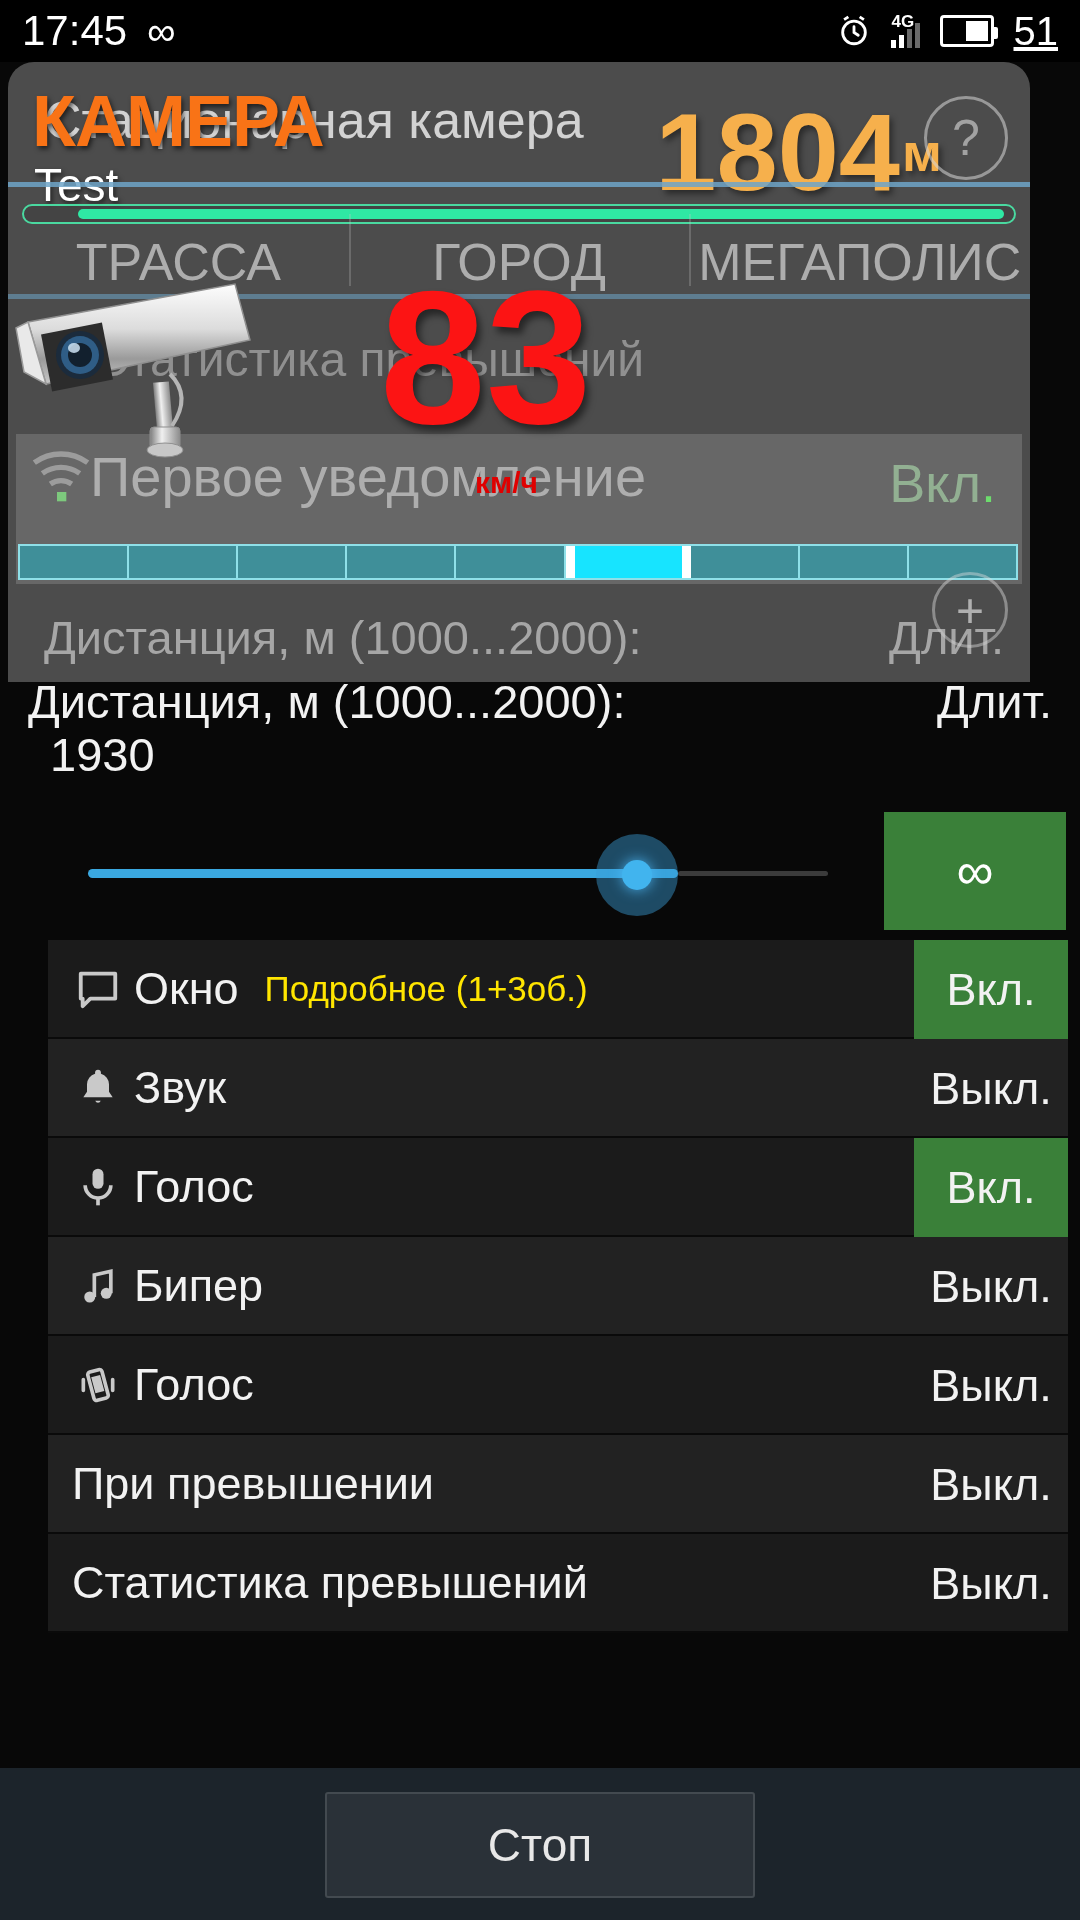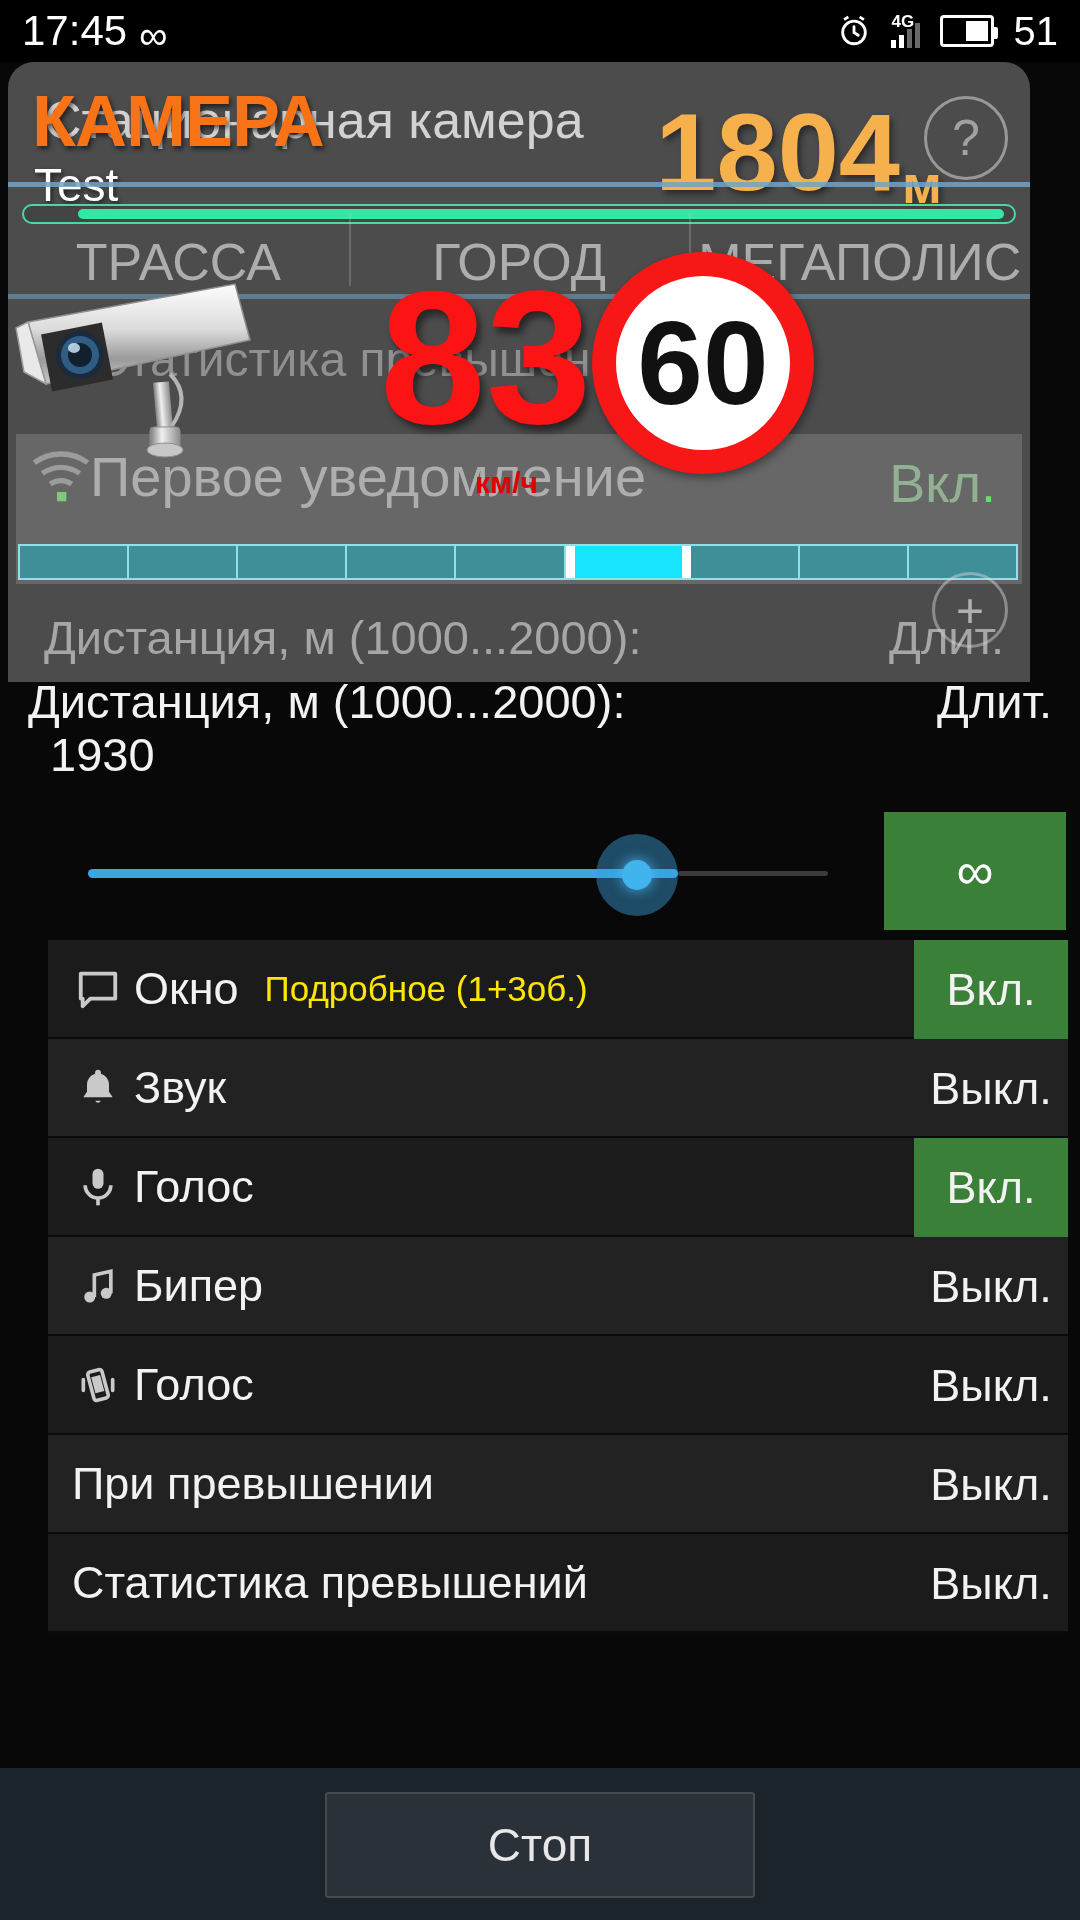--- a/index.html
+++ b/index.html
@@ -11,24 +11,24 @@
   }
   #screen { position:relative; width:1080px; height:1920px; background:#0a0a0a; }
 
   
   .statusbar {
     position:absolute; left:0; top:0; width:1080px; height:62px;
     background:#000; color:#fff;
     display:flex; align-items:center; justify-content:space-between;
     padding:0 22px;
   }
-  .sb-left { display:flex; align-items:flex-end; gap:12px; }
+  .sb-left { display:flex; align-items:center; gap:20px; }
   .sb-time { font-size:42px; font-weight:400; letter-spacing:0px; }
   .sb-inf { font-size:40px; line-height:1; }
-  .sb-right { display:flex; align-items:center; gap:20px; }
+  .sb-right { display:flex; align-items:center; gap:20px;text-decoration:underline; }
   .ic-alarm { width:34px; height:34px; }
   .sig-wrap { display:flex; align-items:flex-end; gap:3px; height:34px; position:relative; padding-top:6px;}
   .sig-4g { font-size:17px; font-weight:bold; position:absolute; top:-2px; left:1px; color:#fff; }
   .bars { display:flex; align-items:flex-end; gap:3px; height:26px; margin-top:8px;}
   .bars i { width:5px; background:#fff; display:block; }
   .bars i:nth-child(1){height:8px;background:#fff;}
   .bars i:nth-child(2){height:13px;background:#fff;}
   .bars i:nth-child(3){height:19px;background:#6a6a6a;}
   .bars i:nth-child(4){height:25px;background:#6a6a6a;}
   .batt { width:54px; height:32px; border:3px solid #fff; border-radius:4px; position:relative; display:flex; align-items:center; padding:3px;}
@@ -128,21 +128,21 @@
   }
   .popup-test {
     position:absolute; left:26px; top:96px;
     color:#ffffff; font-size:46px; font-weight:normal;
     text-shadow:2px 3px 5px rgba(0,0,0,0.6);
   }
   .popup-dist {
     position:absolute; right:88px; top:26px;
     color:#f6b04c; font-size:110px; font-weight:bold;
     text-shadow:3px 4px 6px rgba(0,0,0,0.45);
-    display:flex; align-items:flex-end;
+    display:flex; align-items:center;
   }
   .popup-dist .unit { font-size:54px; margin-left:2px; }
   .help-btn {
     position:absolute; right:22px; top:34px; width:84px; height:84px;
     border:3px solid rgba(215,215,215,0.55); border-radius:50%;
     color:rgba(220,220,220,0.6); font-size:50px;
     display:flex; align-items:center; justify-content:center;
   }
   .blue-line1 {
     position:absolute; left:0; top:120px; width:1022px; height:5px;
@@ -441,17 +441,14 @@
     <circle cx="70" cy="93" r="12" fill="#12202e"></circle>
     <ellipse cx="64" cy="86" rx="6" ry="5" fill="#cfe4f5" opacity="0.85"></ellipse>
     <rect x="145" y="120" width="16" height="48" fill="url(#gPole)" transform="rotate(-5 153 144)"></rect>
     <path d="M160 112 q22 22 2 52" fill="none" stroke="#b5b5b5" stroke-width="4"></path>
     <rect x="140" y="165" width="30" height="22" rx="4" fill="url(#gPole)" stroke="#8f8f8f"></rect>
     <ellipse cx="155" cy="188" rx="18" ry="7" fill="#c7c7c7" stroke="#8f8f8f"></ellipse>
   </svg>
 
   <div class="big-speed">83</div>
   <div class="kmh">км/ч</div>
-  <div class="sign">
-    <span>60</span>
-  </div>
 
 </div>
 
 </body></html>

